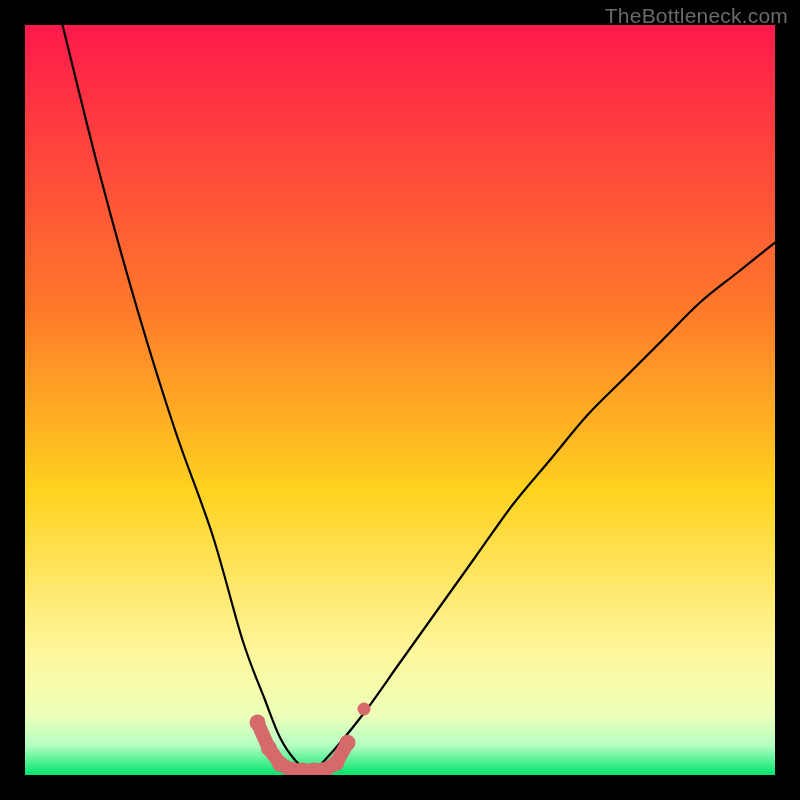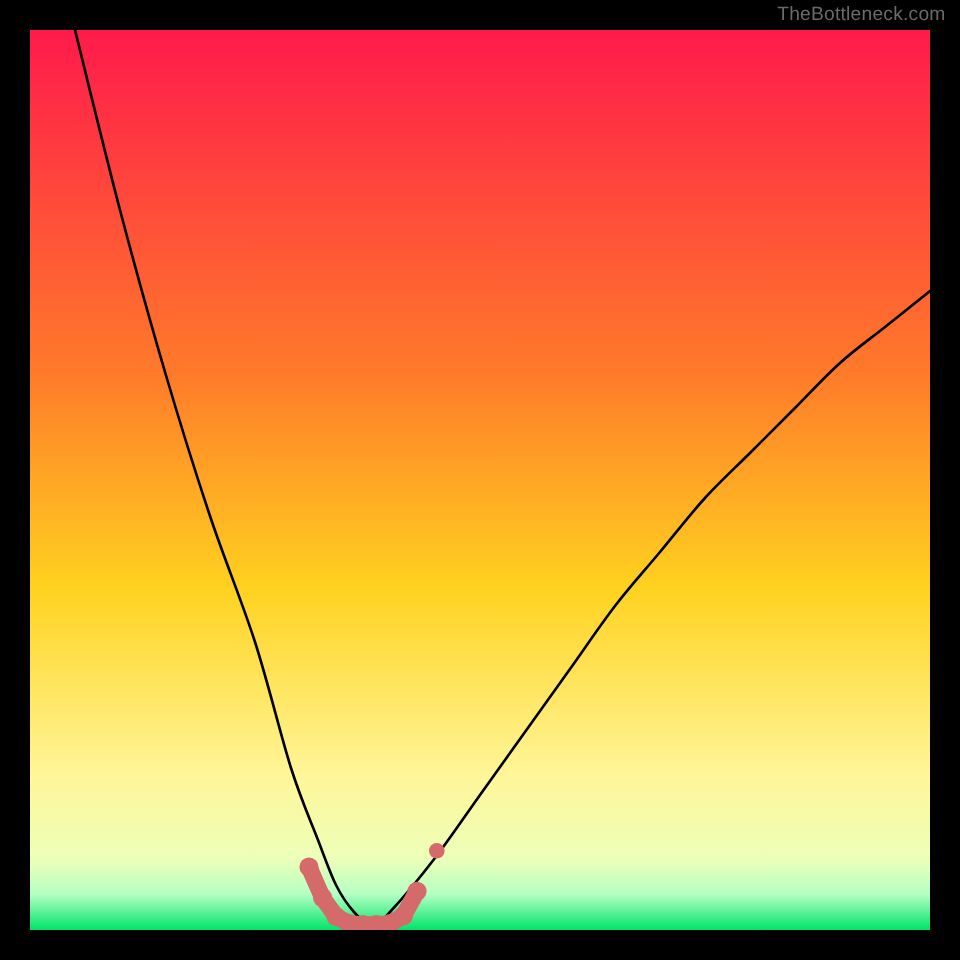--- a/index.html
+++ b/index.html
@@ -38,21 +38,21 @@
     left: 0;
     top: 0;
     width: 100%;
     height: 100%;
   }
   .watermark {
     position: absolute;
     top: 4px;
     right: 12px;
     font-family: Arial, Helvetica, sans-serif;
-    font-size: 16px;
+    font-size: 21px;
     color: #6a6a6a;
     letter-spacing: 0.2px;
     font-weight: 500;
   }
 </style>
 </head>
 <body>
 
 <div class="frame">
   <div class="plot">

